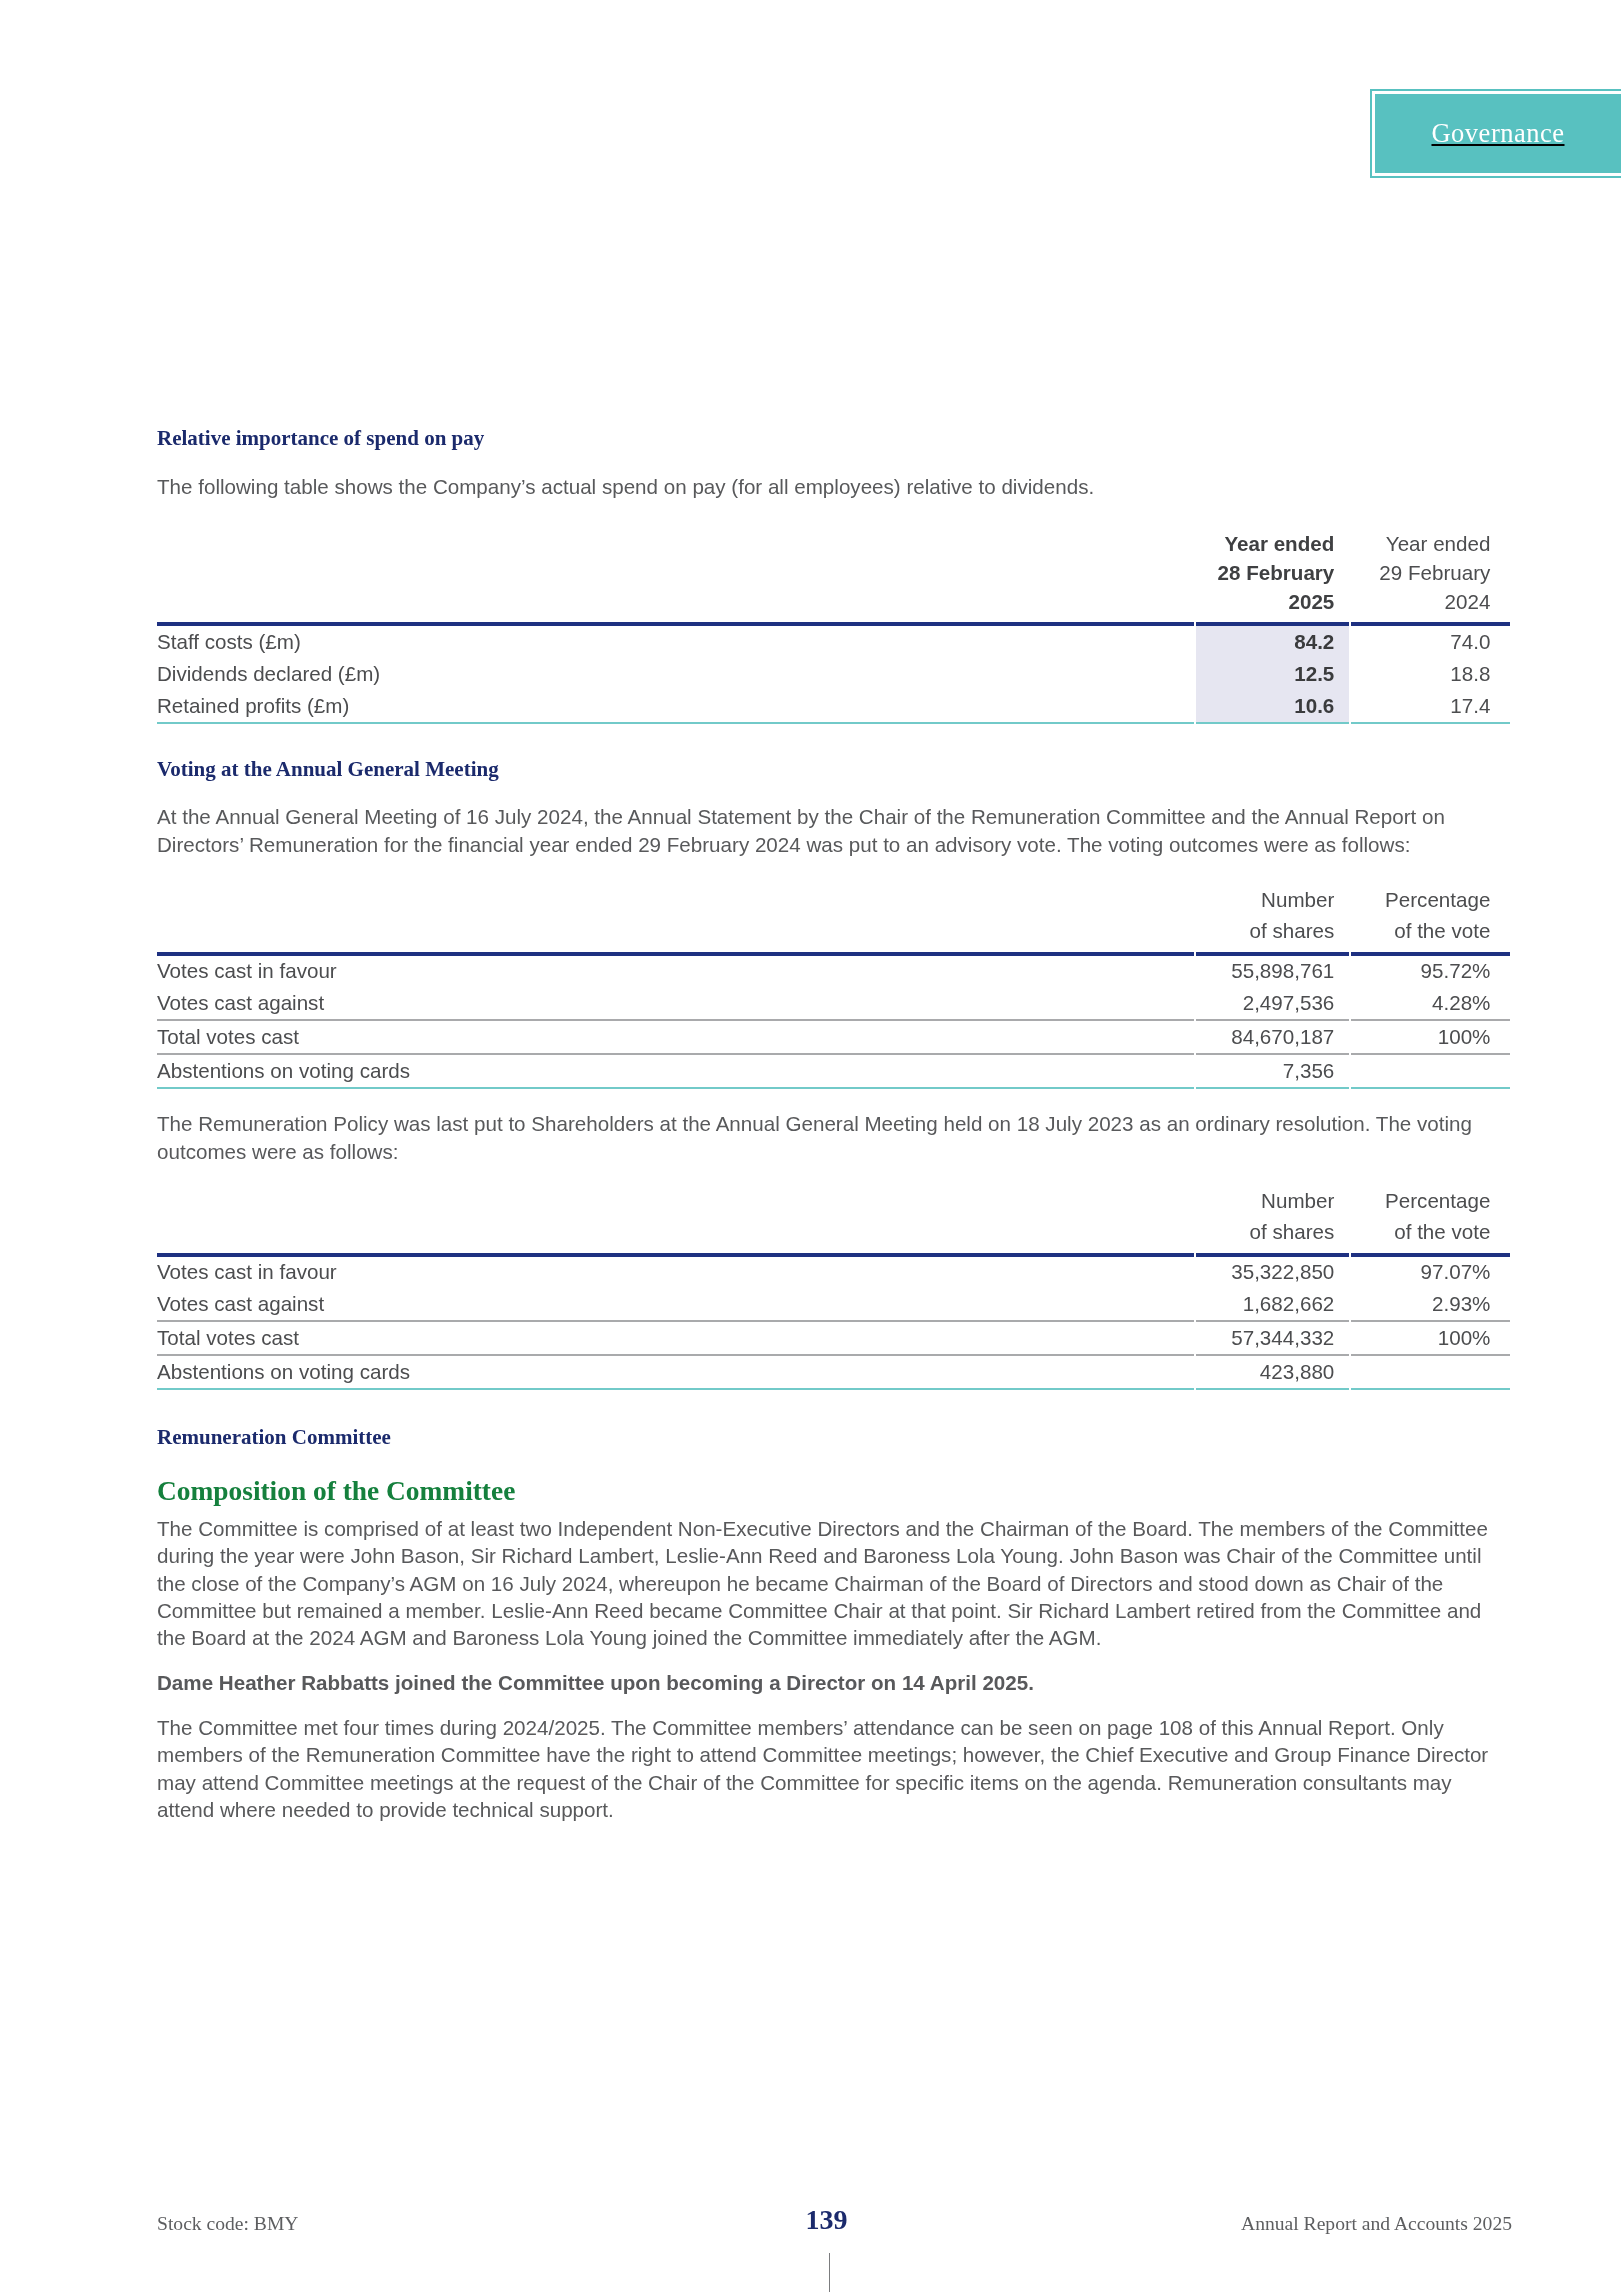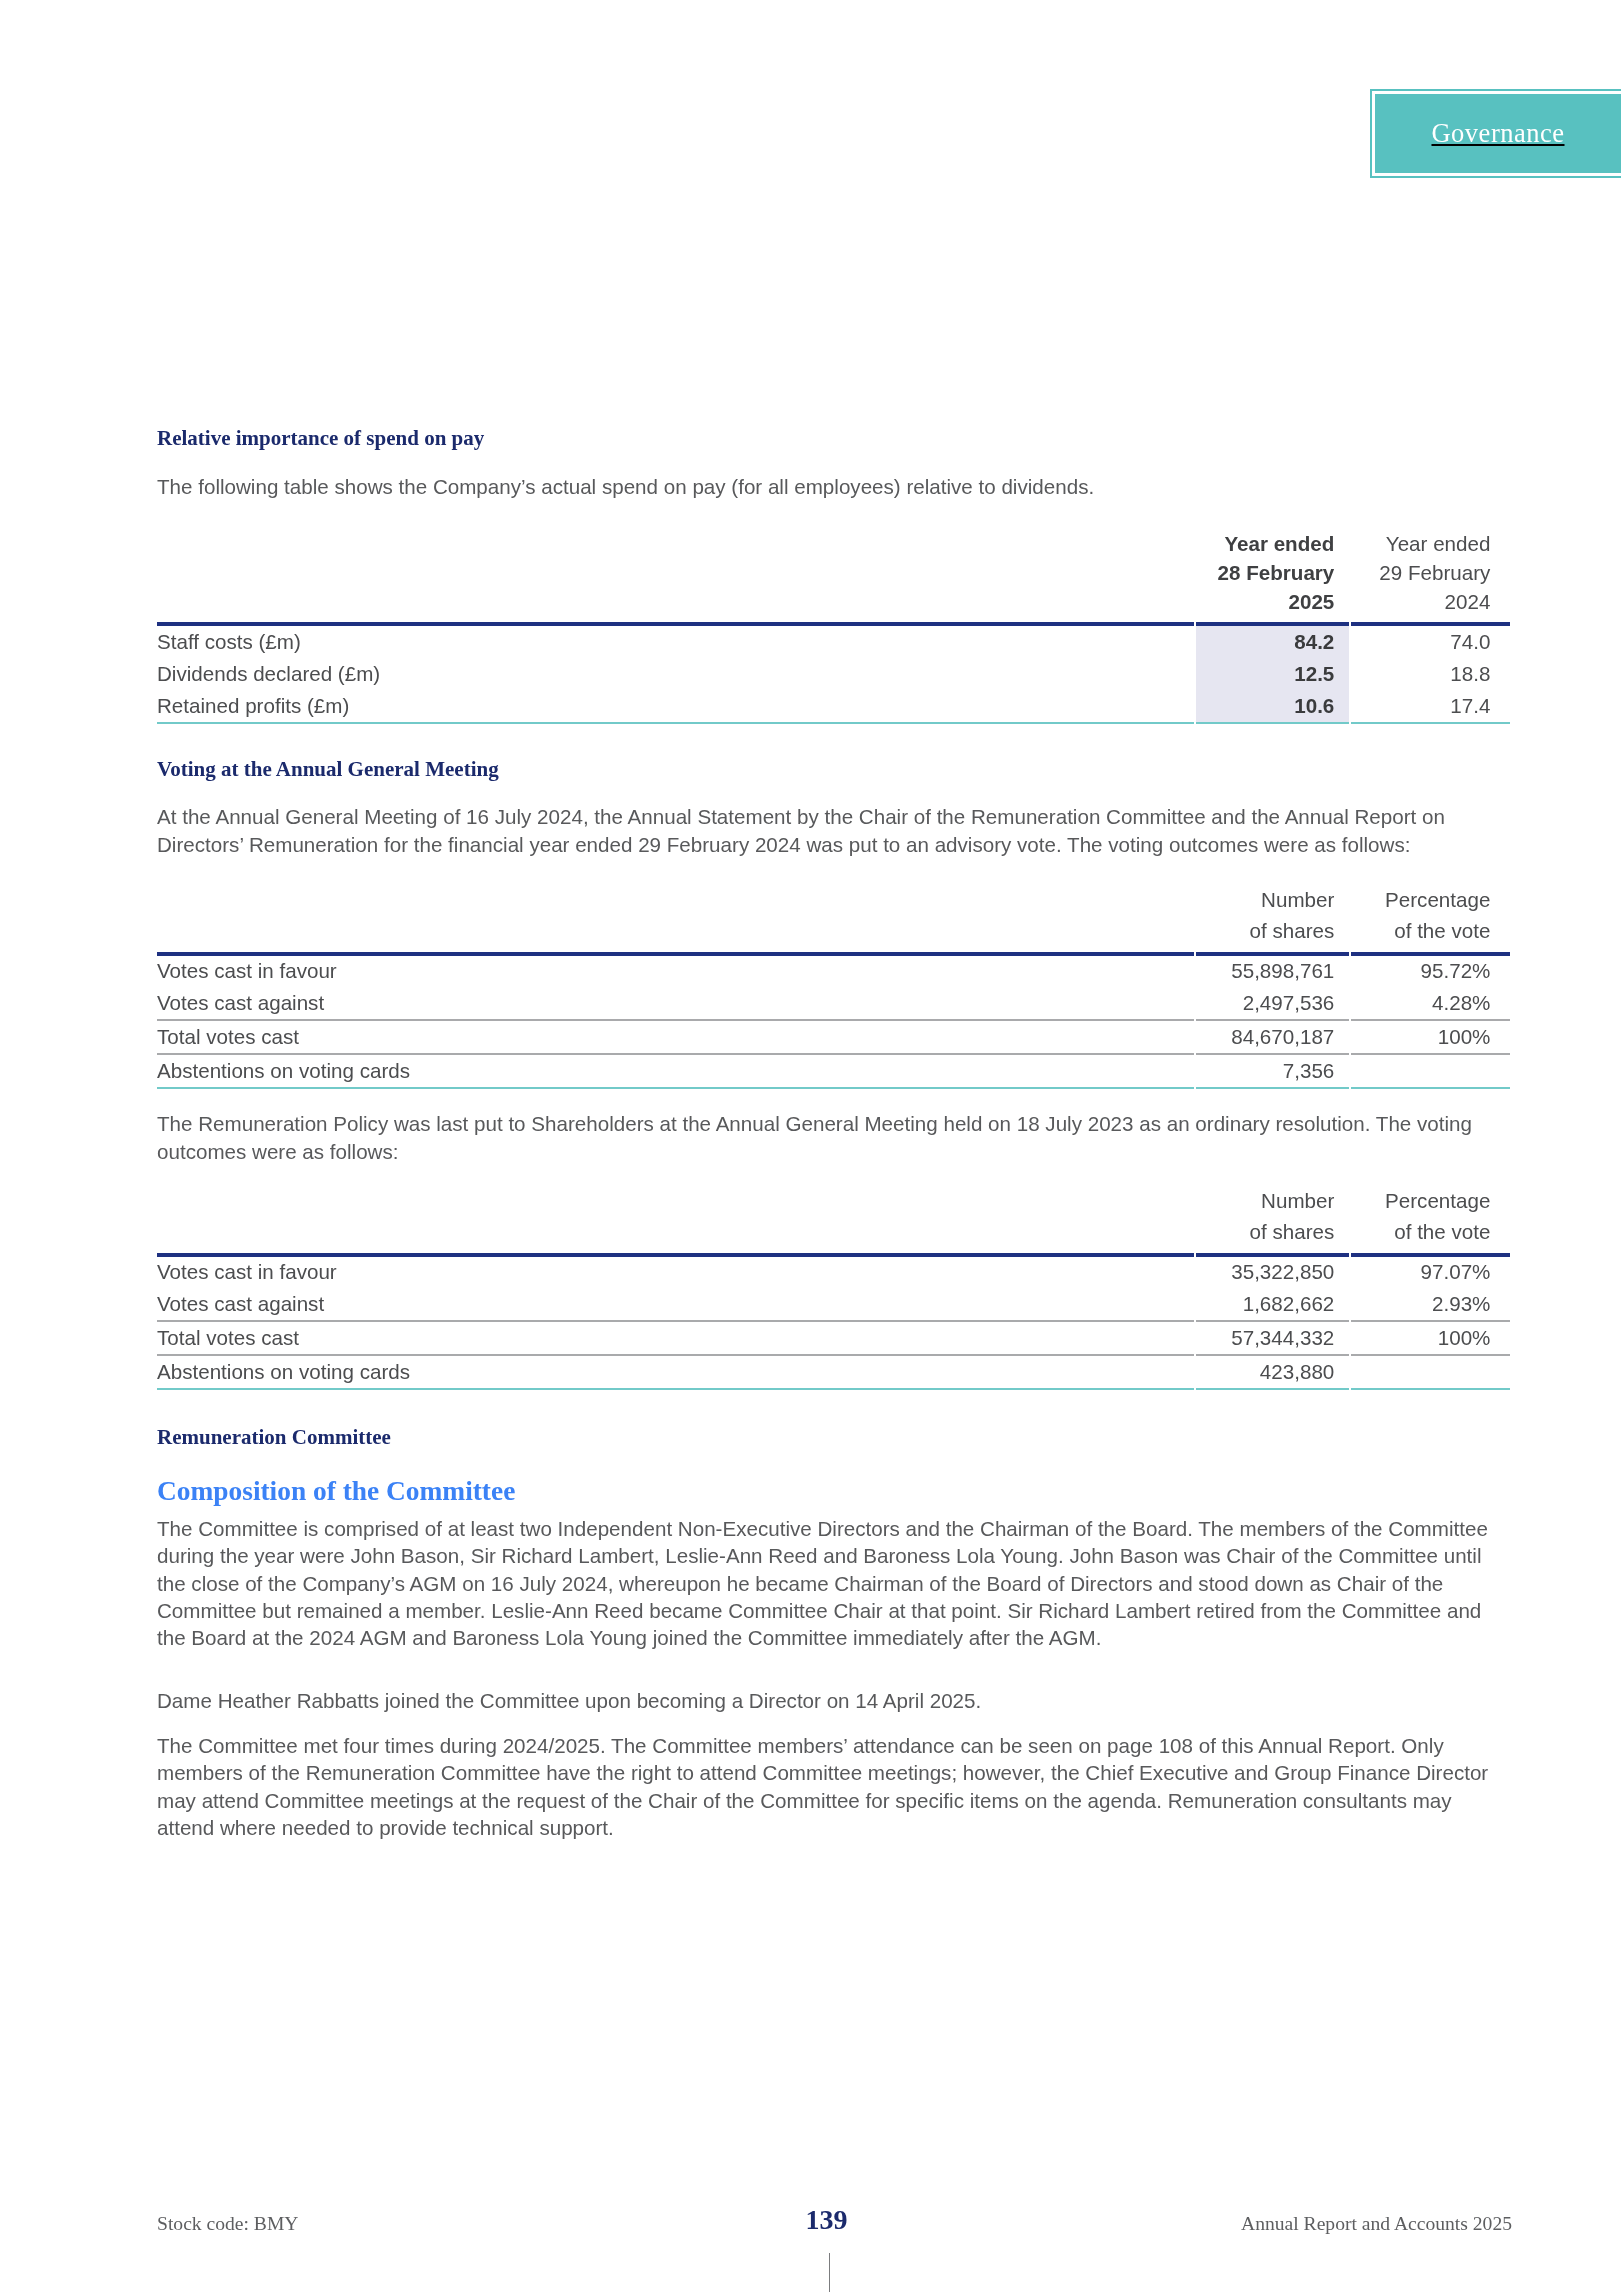--- a/index.html
+++ b/index.html
@@ -19,21 +19,21 @@
     display:flex;align-items:center;justify-content:center;
     font-family:"Liberation Serif", serif;font-size:26.5px;letter-spacing:0.5px;
   }
   
   .content{position:absolute;left:157px;top:0;width:1353px;}
   h2{
     font-family:"Liberation Serif", serif;font-weight:700;color:#1b2a6c;
     font-size:21px;line-height:41px;margin:0;
   }
   h3{
-    font-family:"Liberation Serif", serif;font-weight:700;color:#3b82f6;
+    font-family:"Liberation Serif", serif;font-weight:700;color:#15803d;
     font-size:27.4px;line-height:35px;margin:0;
   }
   p{color:#58595b;font-size:20.6px;line-height:27.4px;margin:0;}
   .mt-title1{margin-top:418px;}
   .mt-intro{margin-top:13.7px;}
   
   .ft{width:100%;color:#4c4d4f;font-size:20.6px;}
   .ft-row{display:grid;grid-template-columns:1fr 153px 159px;column-gap:2px;}
   .ft-row > div{padding:3.9px 0;}
   .cell-num{text-align:right;padding-right:14.7px !important;}
@@ -48,21 +48,21 @@
   .teal-bottom > div{border-bottom:2.9px solid #72cac9;}
   .spend-head{margin-top:25.5px;}
   .mt-h2-voting{margin-top:25px;}
   .mt-p-voting{margin-top:13.7px;}
   .vote-table{margin-top:21.6px;}
   .mt-p-between{margin-top:21.6px;}
   .vote-table2{margin-top:15.7px;}
   .mt-h2-rem{margin-top:27.4px;}
   .mt-h3-comp{margin-top:15.7px;}
   .mt-p-comp1{margin-top:5.9px;}
-  .mt-p-comp2{margin-top:35px;}
+  .mt-p-comp2{margin-top:17px;font-weight:bold;}
   .mt-p-comp3{margin-top:17.6px;}
   
   .footer-left{
     position:absolute;left:157px;top:2213px;
     font-family:"Liberation Serif", serif;font-size:19.6px;color:#5d5e60;
   }
   .footer-page{
     position:absolute;left:0;width:1653px;top:2204px;text-align:center;
     font-family:"Liberation Serif", serif;font-size:28px;font-weight:700;color:#1b2a6c;
   }

